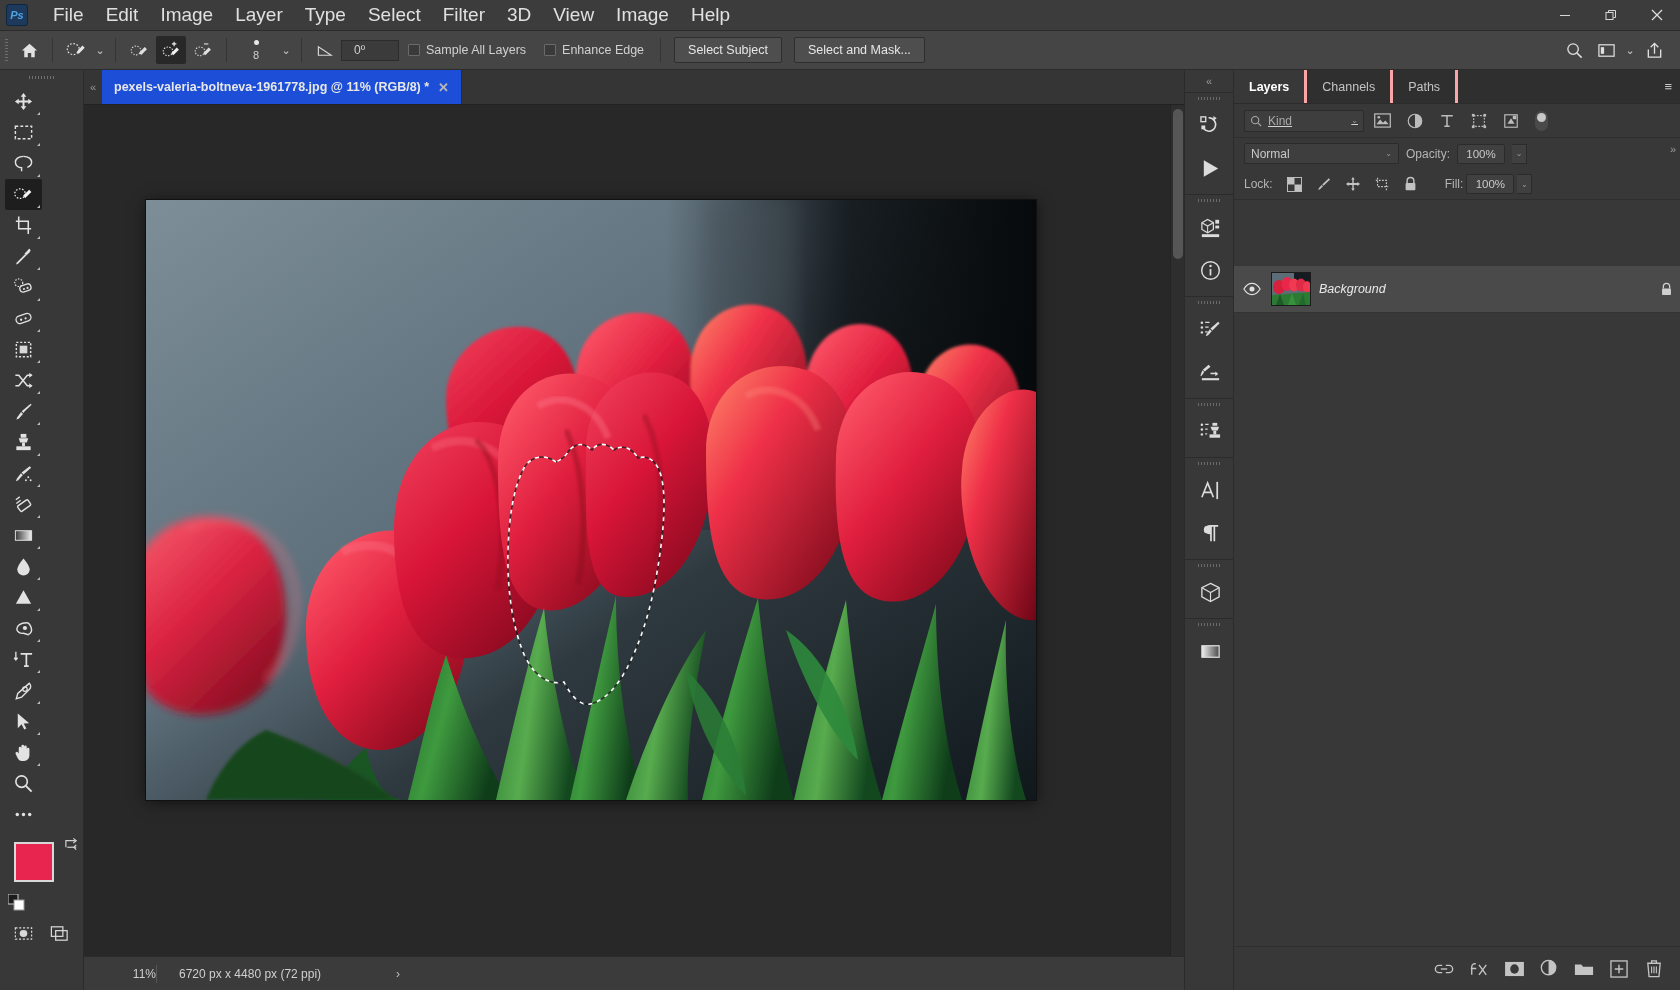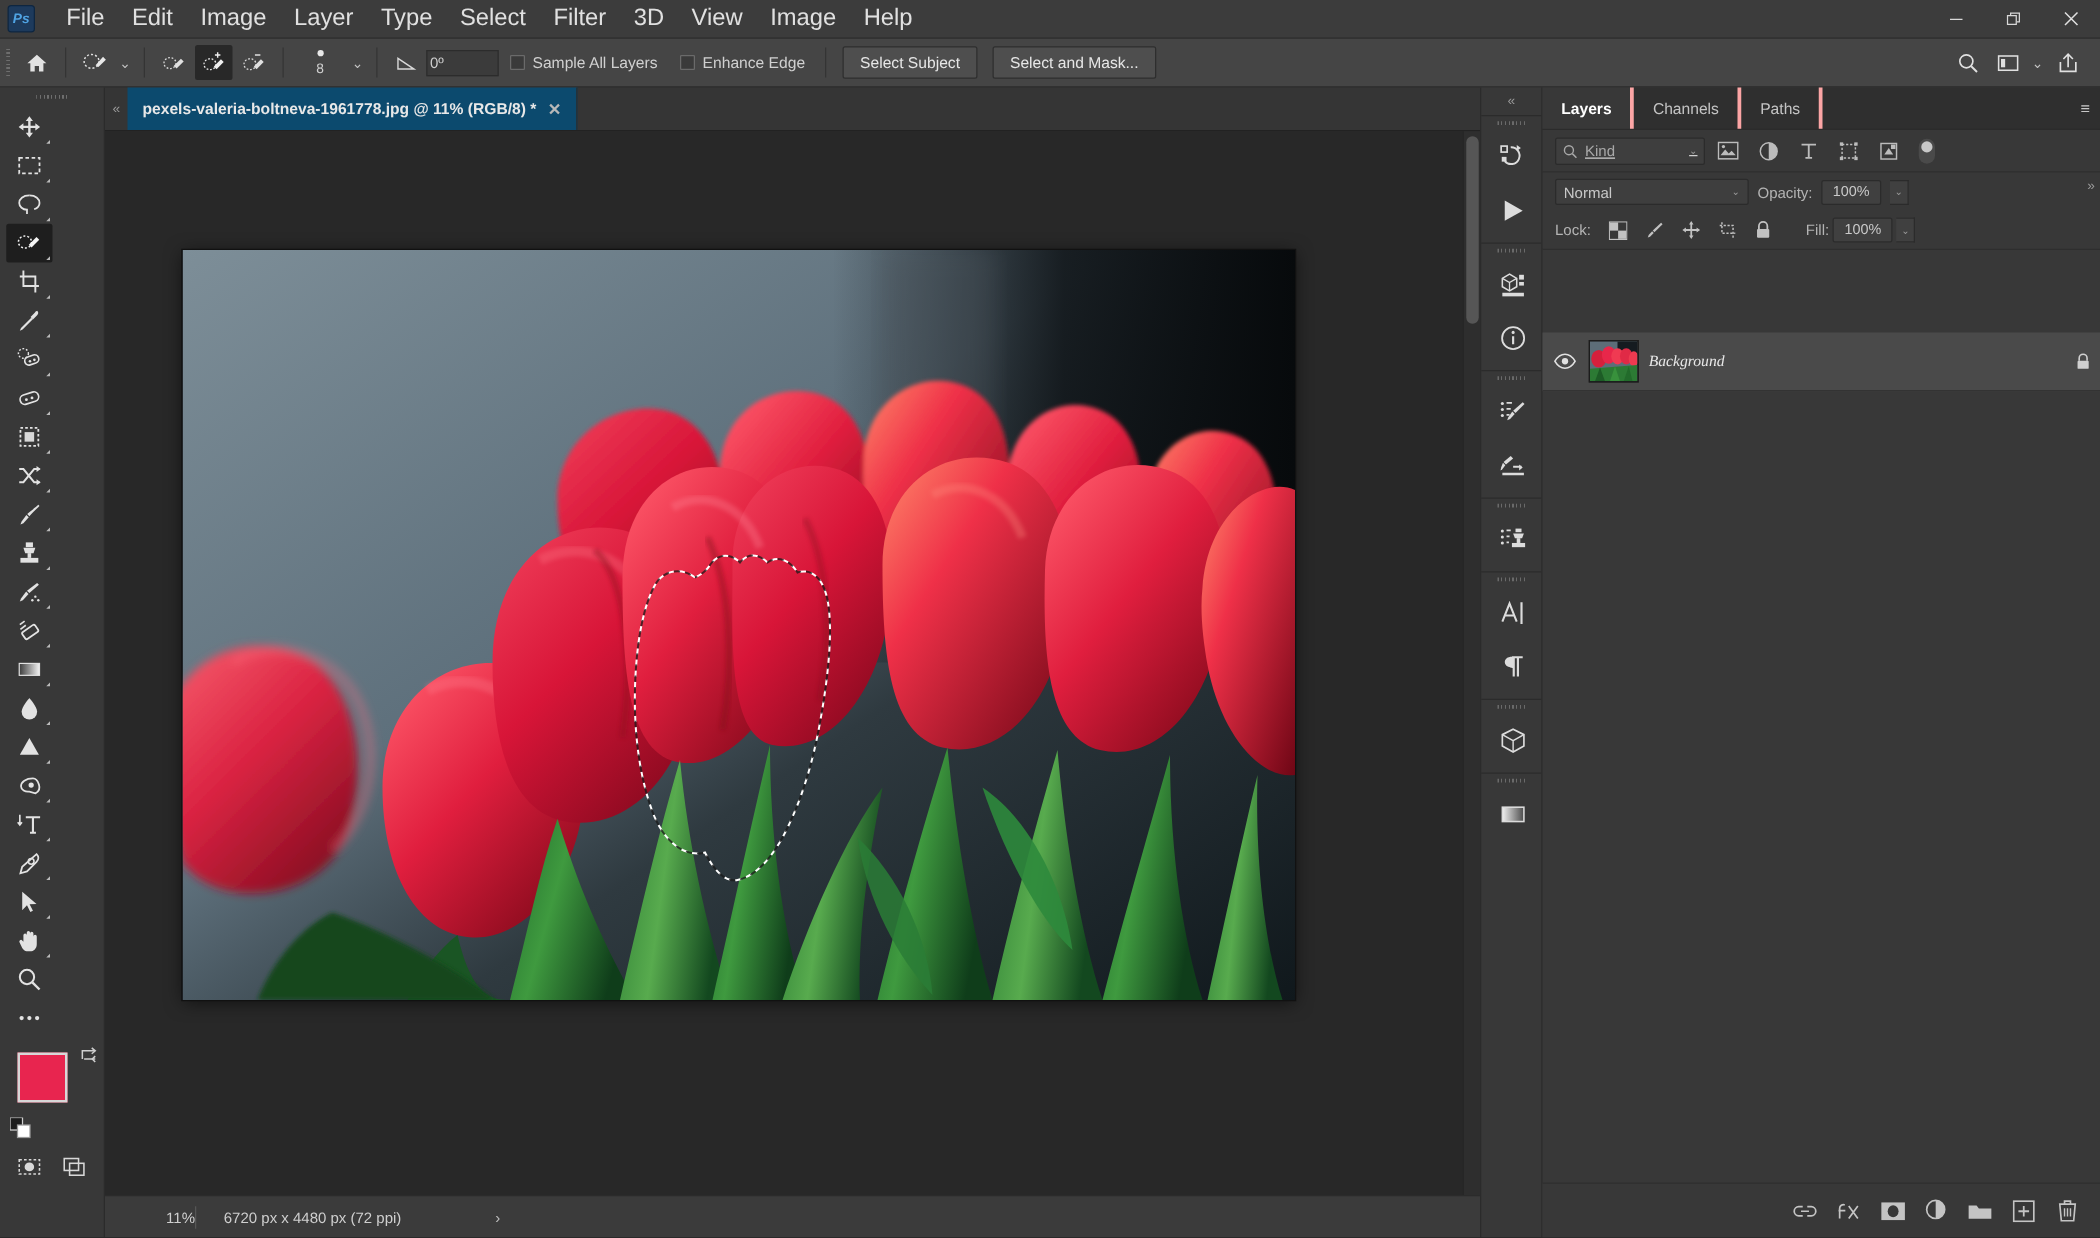--- a/index.html
+++ b/index.html
@@ -58,21 +58,21 @@
   .brush-prev {
     width:44px; display:flex; flex-direction:column; align-items:center;
     justify-content:center; line-height:1;
   }
   .brush-dot {
     width:5px; height:5px; border-radius:50%; background:#e8e8e8; margin-bottom:5px;
   }
   .brush-num { font-size:11px; color:#cfcfcf; }
   .angle-field {
     width:58px; height:21px; background:#3b3b3b; border:1px solid #2c2c2c;
-    color:#cfcfcf; font-size:12px; padding:0 2px; display:flex; align-items:center;
+    color:#cfcfcf; font-size:12px; padding:0 12px; display:flex; align-items:center;
   }
   .cbox-wrap { display:flex; align-items:center; gap:6px; margin:0 9px; }
   .cbox {
     width:12px; height:12px; background:#3a3a3a; border:1px solid #6a6a6a;
     border-radius:1px;
   }
   .opt-btn {
     height:26px; padding:0 13px; background:#4e4e4e; border:1px solid #2e2e2e;
     border-radius:2px; color:#e6e6e6; font-size:12.5px;
     display:flex; align-items:center; justify-content:center; margin:0 6px;
@@ -124,21 +124,21 @@
   .tabstrip {
     position:relative; height:35px; background:#353535;
     border-bottom:1px solid #222; display:flex; align-items:stretch;
   }
   .tab-collapse {
     width:18px; display:flex; align-items:center; justify-content:center;
     color:#9a9a9a; font-size:11px;
   }
   .doc-tab {
     display:flex; align-items:center; gap:9px; padding:0 12px;
-    background:#0c4a6e; border-right:1px solid #2b2b2b;
+    background:#1d4ed8; border-right:1px solid #2b2b2b;
     color:#e8e8e8; font-size:12.5px; font-weight:bold;
   }
   .tab-close { color:#b8b8b8; font-size:13px; }
   .canvas-area {
     position:absolute; top:35px; left:0; right:14px; bottom:34px;
     background:#282828; overflow:hidden;
   }
   .canvas-img {
     position:absolute; left:62px; top:95px; width:890px; height:600px;
     box-shadow:0 0 0 1px #111, 0 2px 14px rgba(0,0,0,.6);
@@ -252,21 +252,21 @@
   .layer-list { position:absolute; top:196px; left:0; right:0; bottom:44px; }
   .layer-row {
     height:47px; display:flex; align-items:center; background:#4a4a4a;
     border-bottom:1px solid #333; padding:0 7px; gap:8px;
   }
   .eye { width:22px; display:flex; align-items:center; justify-content:center; }
   .thumb {
     width:40px; height:34px; border:1px solid #1c1c1c; overflow:hidden;
     background:#222; position:relative; flex:0 0 auto;
   }
-  .layer-name { font-size:12.5px; font-style:italic; color:#e8e8e8;font-family:Liberation Serif, serif; }
+  .layer-name { font-size:12.5px; font-style:italic; color:#e8e8e8; }
   .layer-lock { margin-left:auto; color:#c8c8c8; }
   .panel-foot {
     position:absolute; bottom:0; left:0; right:0; height:44px;
     background:#383838; border-top:1px solid #2e2e2e;
     display:flex; align-items:center; justify-content:flex-end; gap:3px;
     padding-right:10px;
   }
   .foot-ico {
     width:32px; height:30px; display:flex; align-items:center; justify-content:center;
     color:#c4c4c4;

